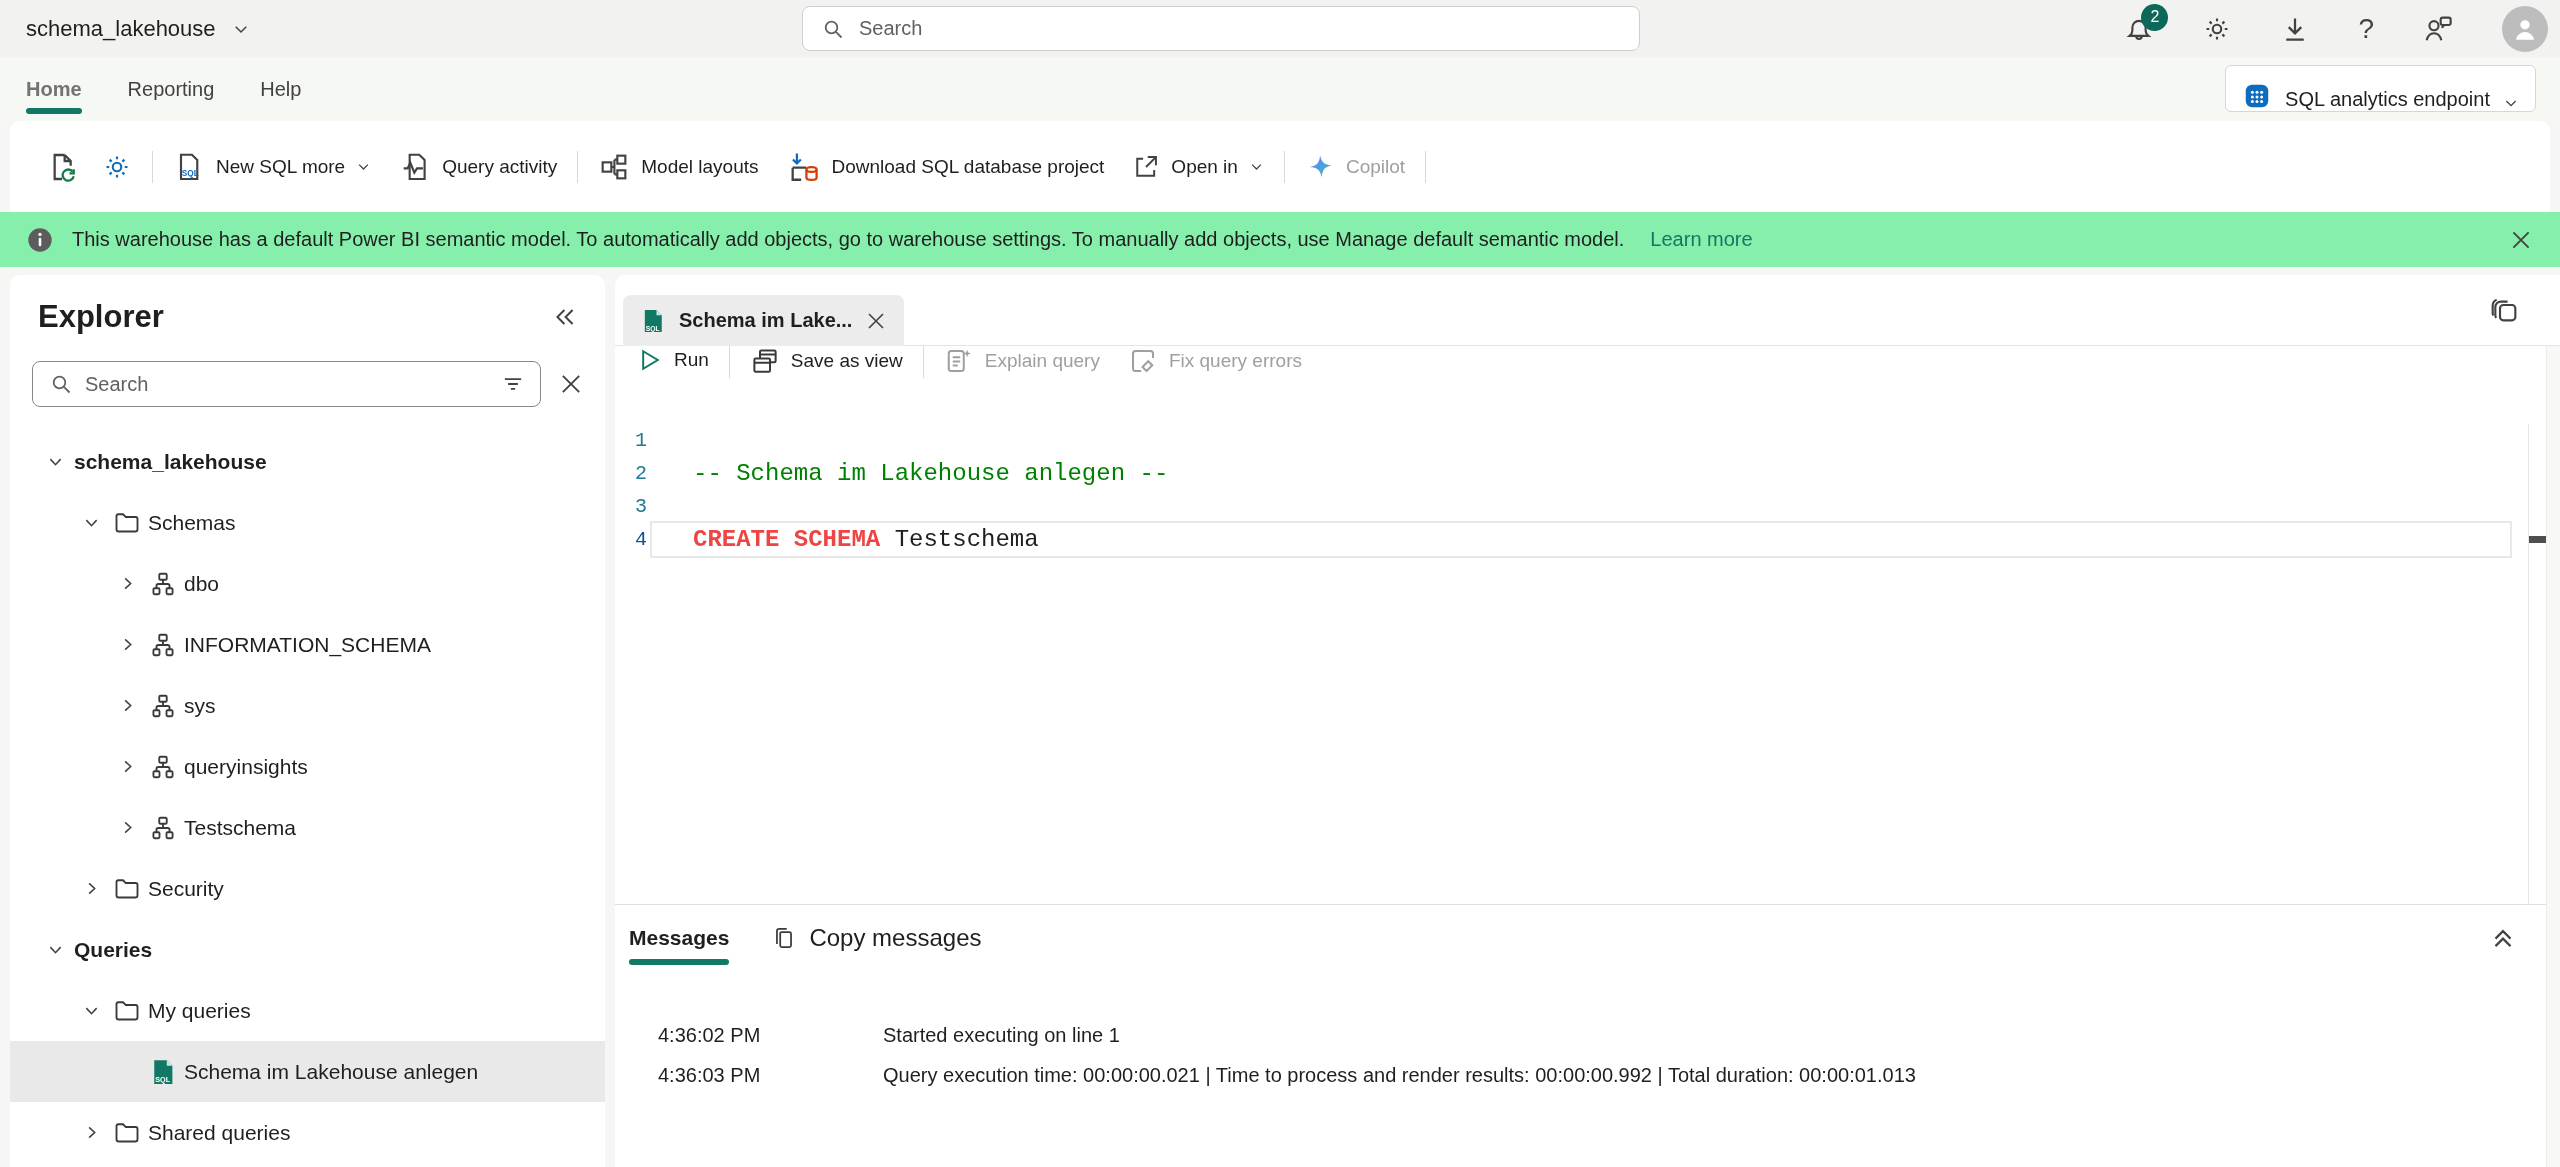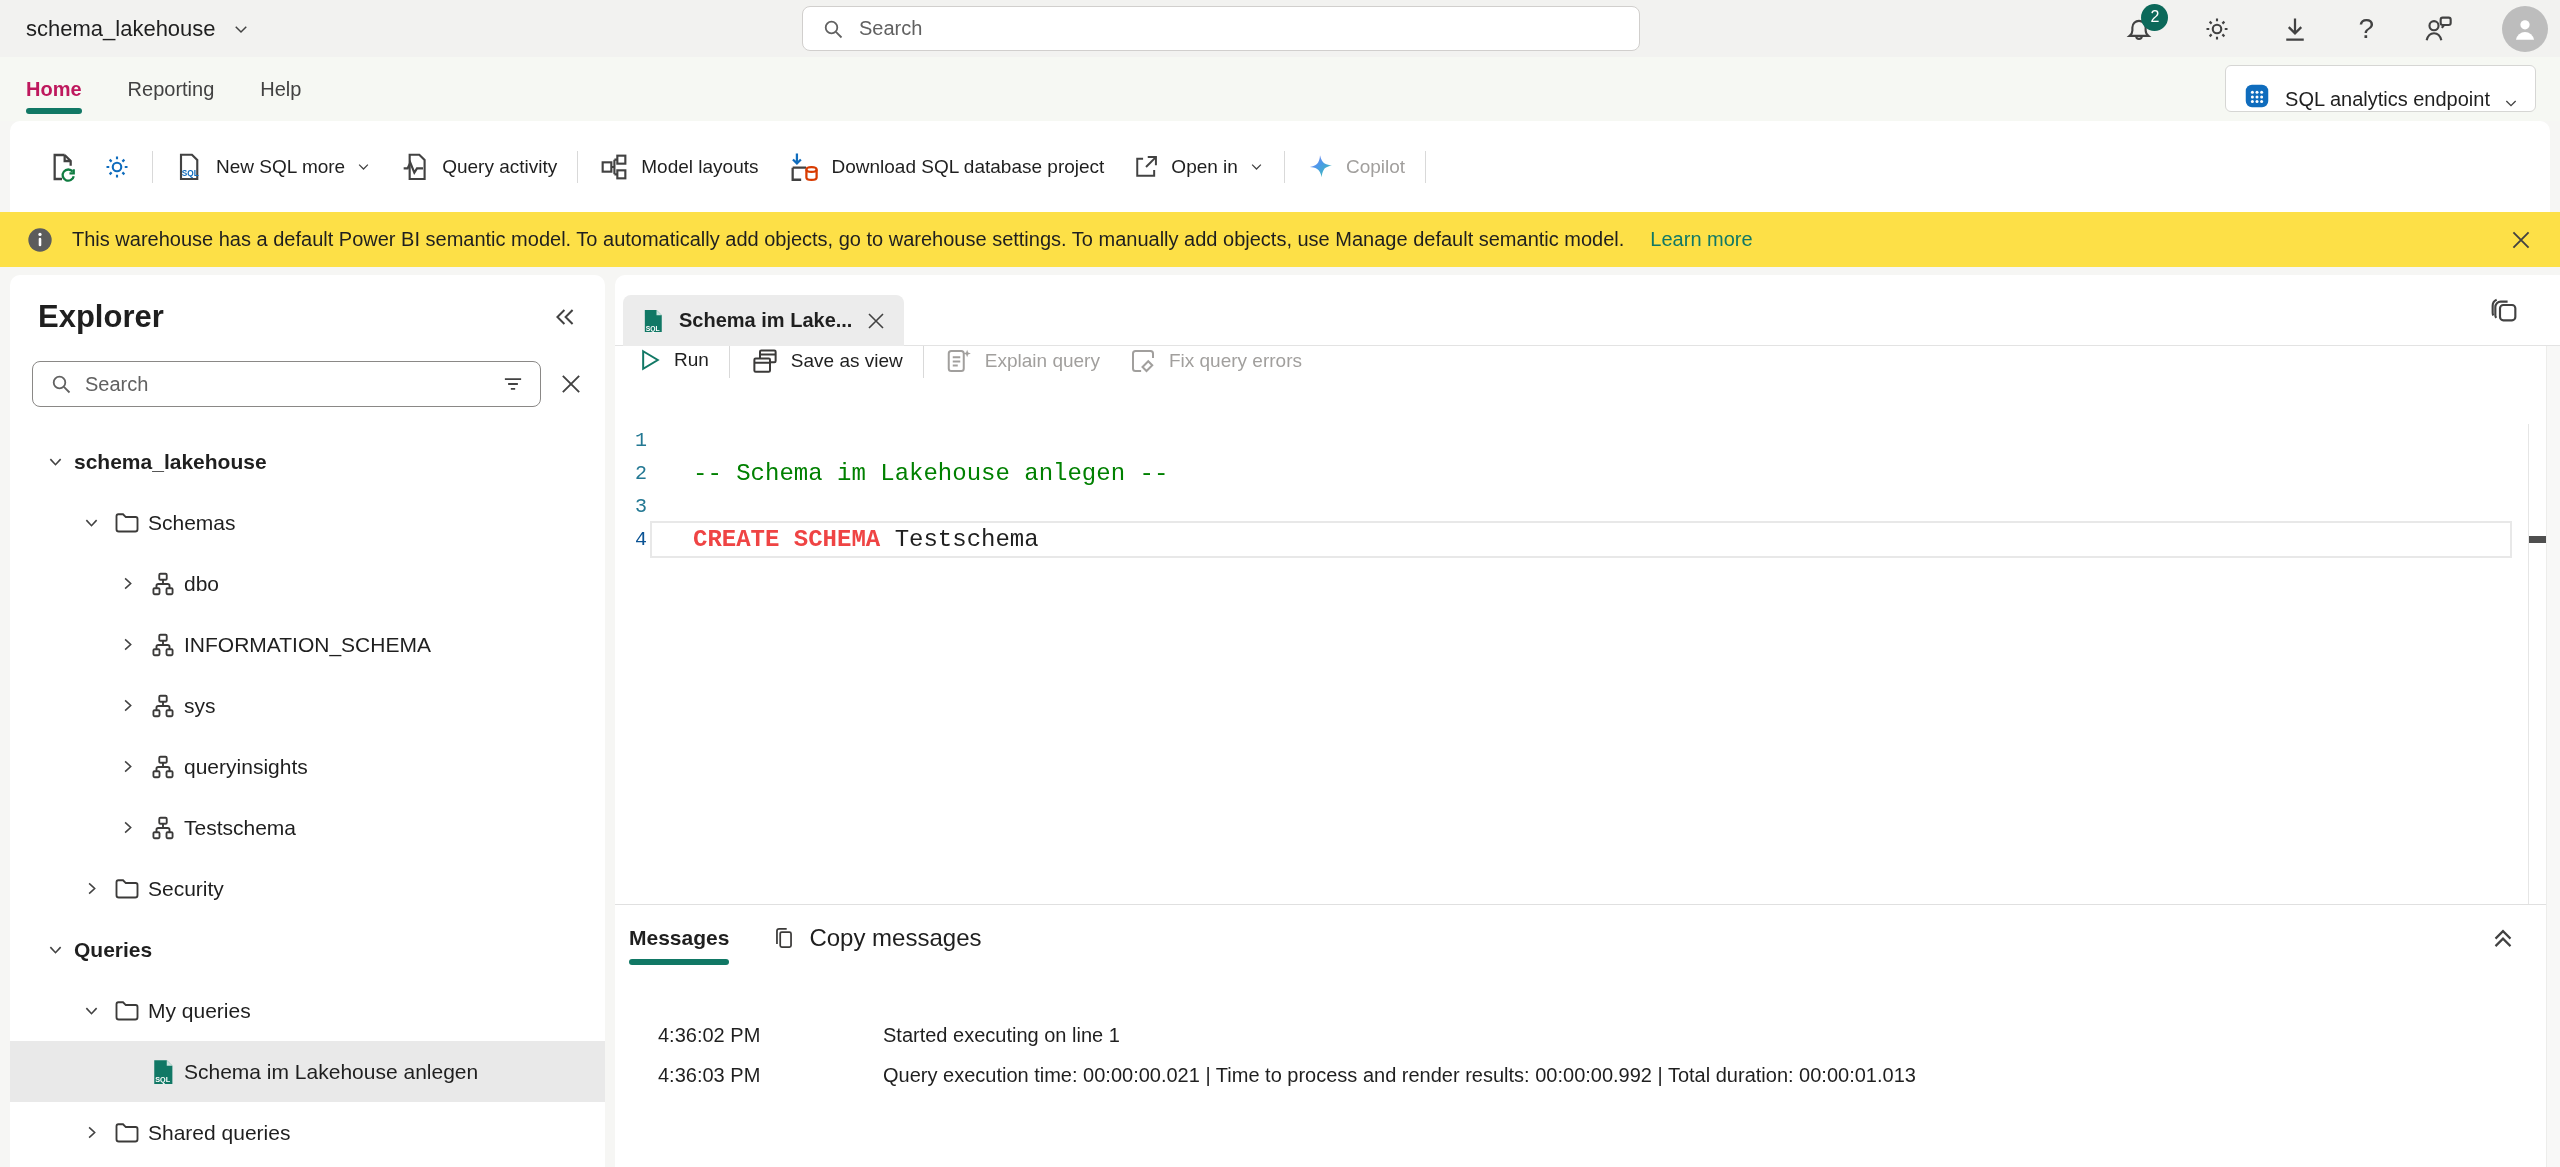--- a/index.html
+++ b/index.html
@@ -19,35 +19,35 @@
   .top-icons { position:absolute; right:12px; top:0; height:57px; display:flex; align-items:center; gap:48px; }
   .top-icons .tico { color:#424242; cursor:pointer; position:relative; }
   .badge { position:absolute; top:-10px; right:-14px; min-width:27px; height:27px; border-radius:14px;
     background:#0c695a; color:#fff; font-size:16px; display:flex; align-items:center; justify-content:center; }
   .avatar { width:46px; height:46px; border-radius:50%; background:#bdbdbd; display:flex; align-items:center; justify-content:center; cursor:pointer; }
 
   
   .menurow { position:absolute; left:0; top:57px; width:2560px; height:64px; background:#f6f8f3; }
   .menutabs { position:absolute; left:26px; top:0; height:64px; display:flex; gap:46px; }
   .mtab { position:relative; display:flex; align-items:center; font-size:20px; color:#424242; cursor:pointer; }
-  .mtab.active { font-weight:bold; color:#be185d; }
+  .mtab.active { font-weight:bold; color:#737373; }
   .mtab.active::after { content:""; position:absolute; left:0; right:0; bottom:7px; height:6px; border-radius:3px; background:#117865; }
   .endpoint-btn { position:absolute; right:24px; top:8px; height:47px; background:#fff; border:1px solid #d6d6d4;
     border-radius:6px; display:flex; align-items:flex-end; gap:13px; padding:0 16px; font-size:20px; cursor:pointer; }
 
   
   .ribbon { position:absolute; left:10px; right:10px; top:121px; height:91px; background:#fff;
     border-radius:10px 10px 0 0; display:flex; align-items:center; padding-left:36px; }
   .ibtn { display:flex; align-items:center; gap:11px; font-size:19px; color:#1f1f1f; cursor:pointer; white-space:nowrap; }
   .ibtn.disabled { color:#a19f9d; }
   .vdiv { width:1px; height:32px; background:#d9d9d9; margin:0 20px; flex:none; }
   .gap24 { width:24px; flex:none; } .gap28 { width:28px; flex:none; }
 
   
-  .banner { position:absolute; left:0; top:212px; width:2560px; height:55px; background:#fde047;
+  .banner { position:absolute; left:0; top:212px; width:2560px; height:55px; background:#86efac;
     display:flex; align-items:center; padding:0 26px; gap:18px; font-size:20px; }
   .banner .learn { color:#117865; cursor:pointer; margin-left:8px; }
   .banner-close { margin-left:auto; color:#424242; cursor:pointer; }
 
   
   .sidebar { position:absolute; left:10px; top:275px; width:595px; bottom:0; background:#fff; border-radius:10px 10px 0 0; }
   .exp-head { display:flex; align-items:center; justify-content:space-between; padding:24px 26px 0 28px; }
   .exp-title { font-size:31px; font-weight:bold; }
   .exp-collapse { color:#424242; cursor:pointer; }
   .exp-search-row { display:flex; align-items:center; margin:26px 20px 0 22px; gap:16px; }

